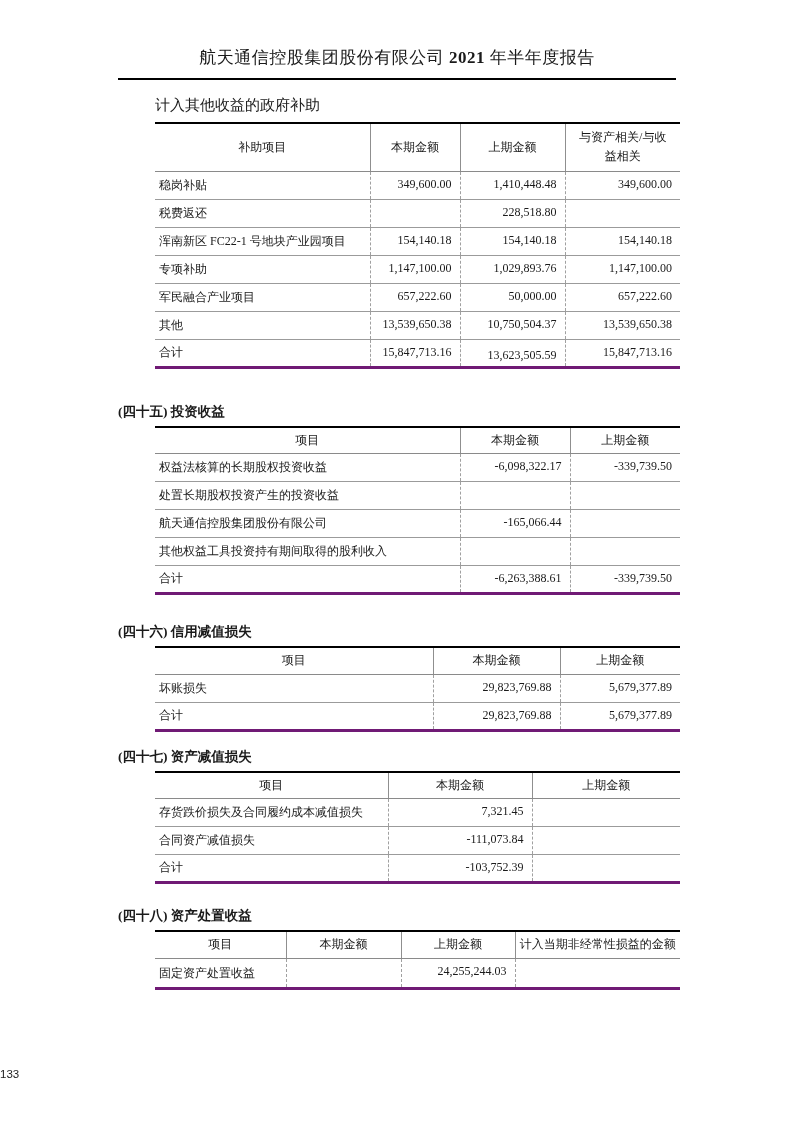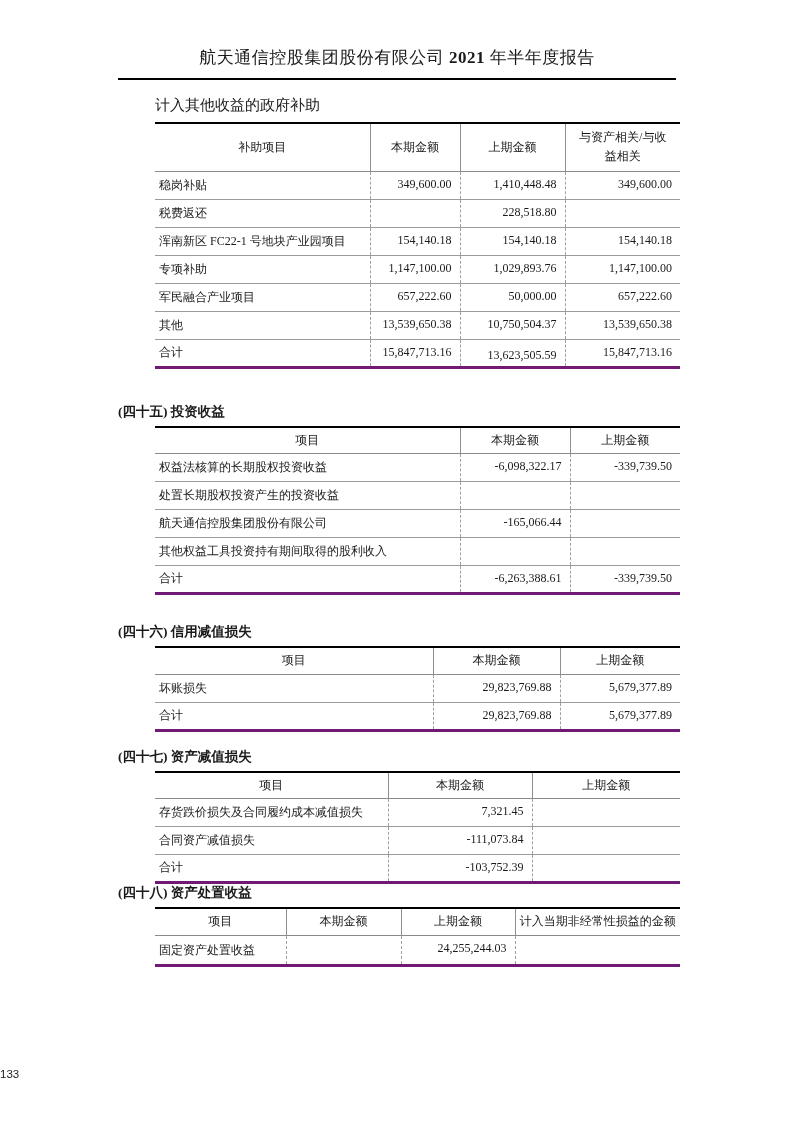--- a/index.html
+++ b/index.html
@@ -42,21 +42,21 @@
   }
   h2 {
     font-size: 13.5px;
     font-weight: bold;
     line-height: 18px;
     margin: 0 0 5px 0;
   }
   h2.h45 { margin-top: 34px; }
   h2.h46 { margin-top: 28px; }
   h2.h47 { margin-top: 16px; }
-  h2.h48 { }
+  h2.h48 { margin-top: 23px; }
 
   
   table.ftable {
     border-collapse: collapse;
     table-layout: fixed;
     width: 525px;
     margin-left: 37px;
     border-top: 2px solid #000;
     border-bottom: 3px solid #701a75;
     font-size: 12px;

